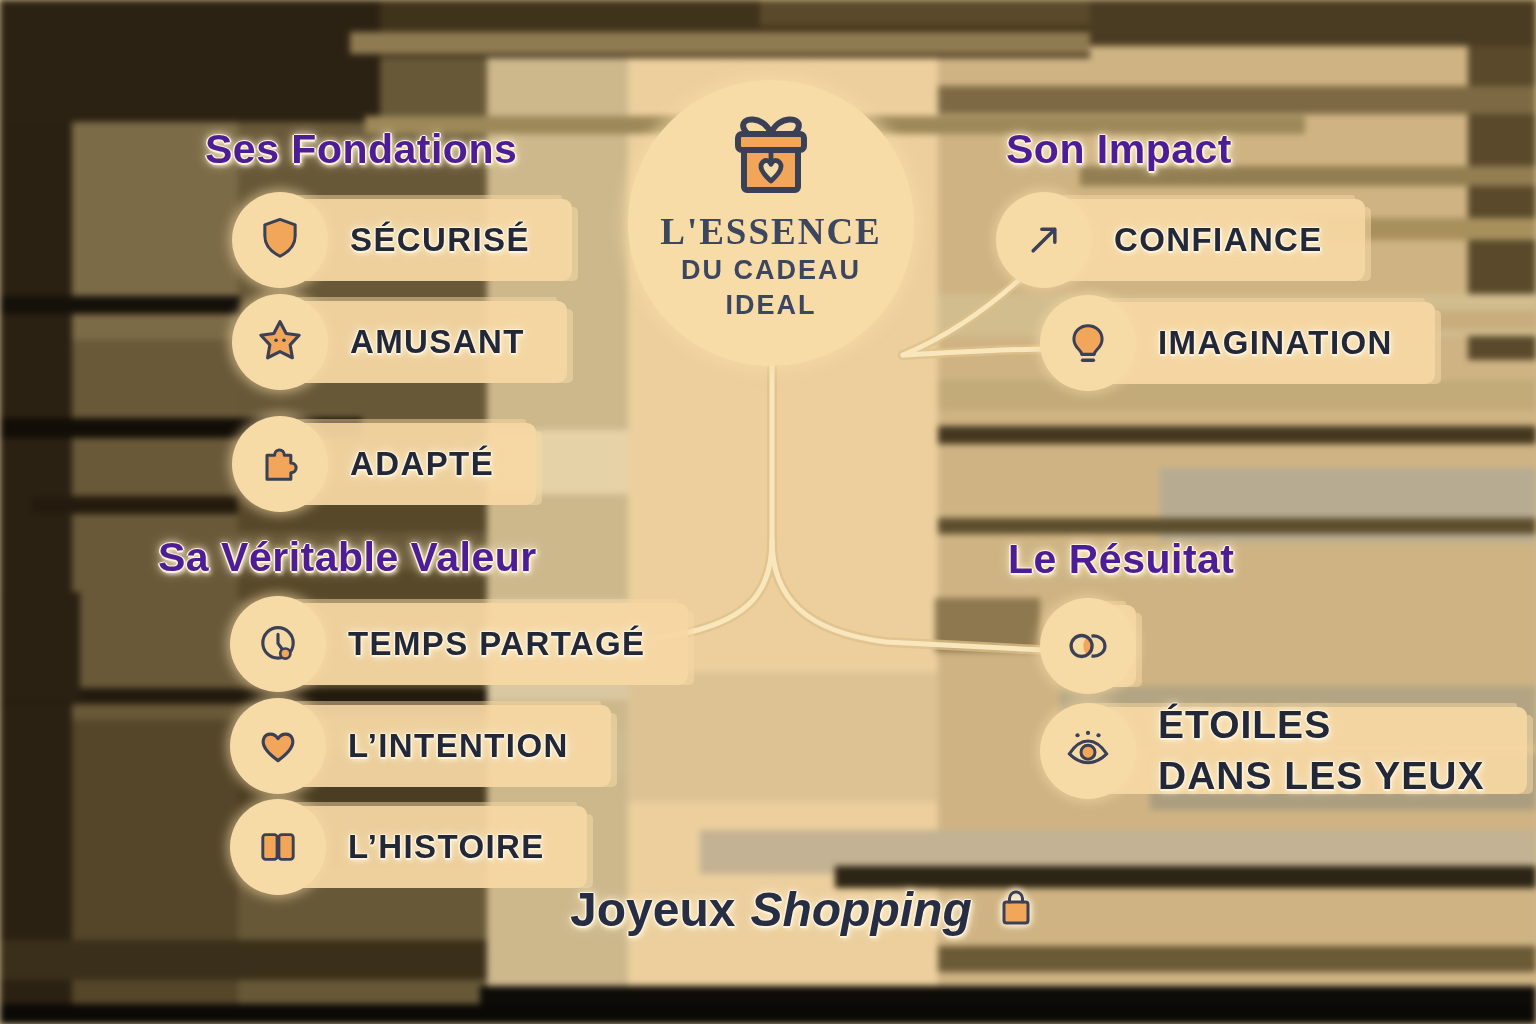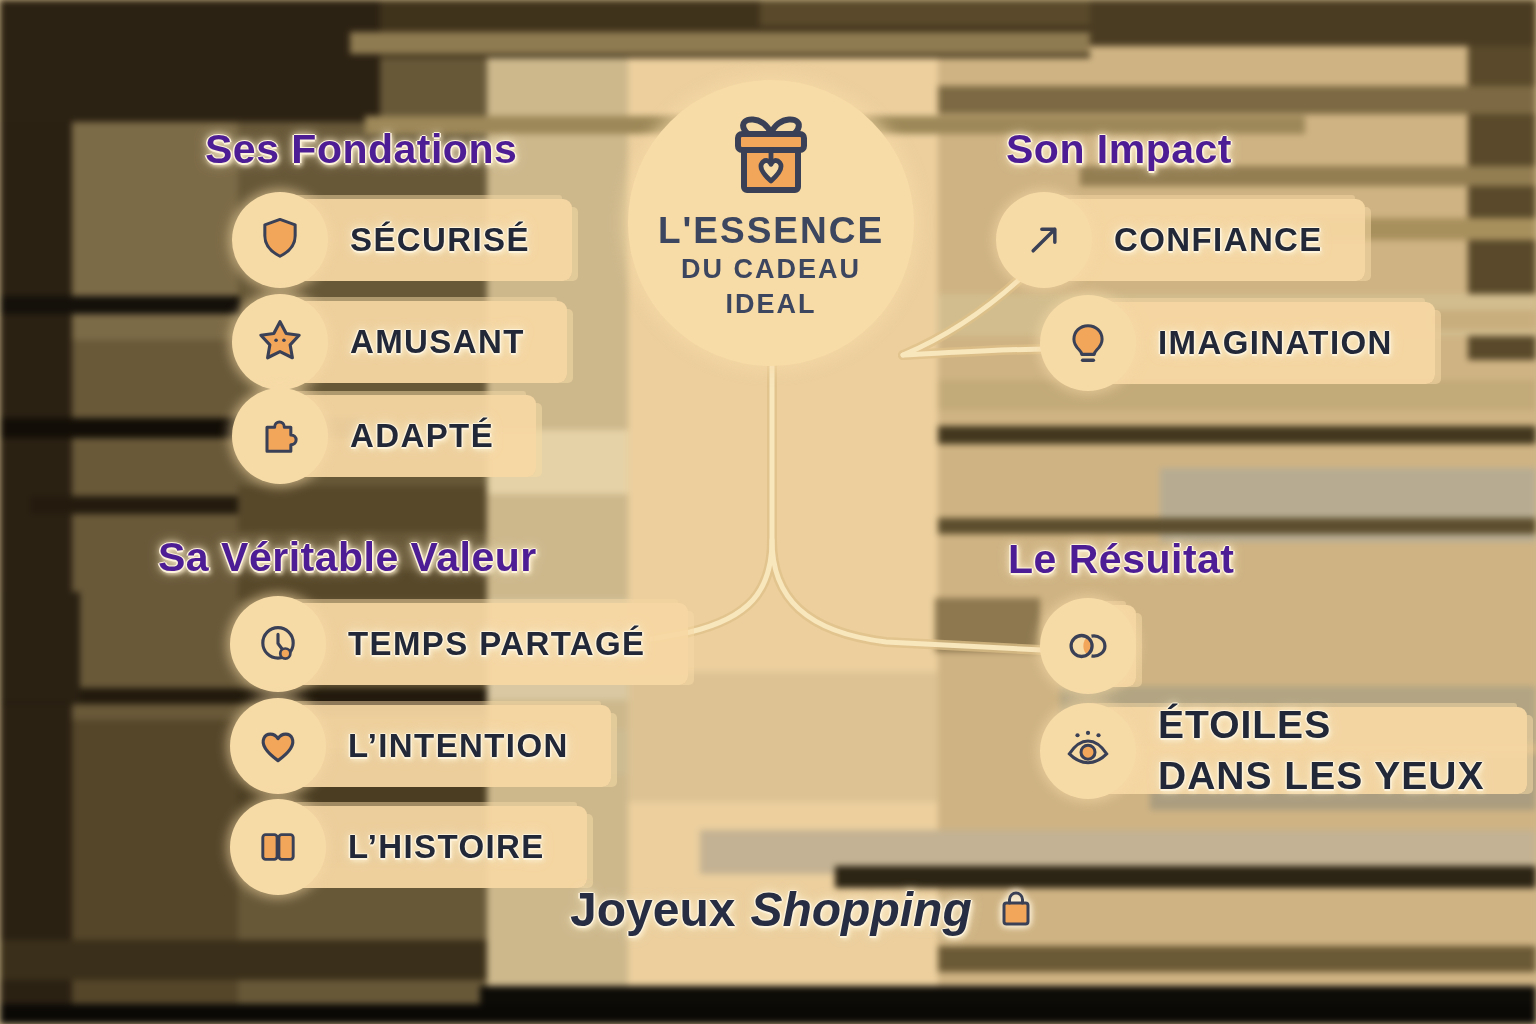--- a/index.html
+++ b/index.html
@@ -29,24 +29,24 @@
   .disc{width:96px;height:96px;border-radius:50%;background:#f7dba7;flex:0 0 96px;
         display:flex;align-items:center;justify-content:center;
         box-shadow:0 0 12px 3px rgba(247,219,167,.6);}
   .label{margin:0 42px 0 22px;font-size:33px;font-weight:bold;letter-spacing:1.4px;
          color:#232838;white-space:nowrap;}
   .label.two{font-size:39px;letter-spacing:1px;line-height:1.3;}
   
   .center-node{position:absolute;left:628px;top:80px;width:286px;height:286px;z-index:2;
        border-radius:50%;background:#f8dca8;display:flex;flex-direction:column;align-items:center;
        text-align:center;box-shadow:0 0 16px 5px rgba(248,220,168,.65);}
-  .center-title{font-size:37px;font-weight:bold;color:#3c465f;letter-spacing:2px;margin-top:0;}
+  .center-title{font-size:37px;font-weight:bold;color:#3c465f;letter-spacing:2px;margin-top:0;font-family:Liberation Serif, serif;}
   .center-sub{font-size:27px;font-weight:bold;color:#3c465f;letter-spacing:2px;line-height:1.3;}
   
-  .footer{position:absolute;left:570px;top:882px;display:flex;align-items:center;z-index:3;}
+  .footer{position:absolute;left:570px;top:882px;display:flex;align-items:flex-start;z-index:3;}
   .footer span{font-size:48px;font-weight:bold;color:#272d42;}
   .footer .italic{font-style:italic;margin-left:15px;}
   .bag{margin-left:20px;filter:drop-shadow(0 0 3px #fdf2da) drop-shadow(0 0 3px #fdf2da);}
   svg{display:block;}
 </style>
 </head>
 <body>
 
 <div class="canvas">
 
@@ -152,21 +152,21 @@
     <div class="disc">
       <svg width="54" height="54" viewBox="0 0 48 48" fill="none" stroke="#3A4156" stroke-width="2.8" stroke-linejoin="round">
         <path d="M24 6 L29.5 16.5 L41 18 L33 26.5 L35 38 L24 32.5 L13 38 L15 26.5 L7 18 L18.5 16.5 Z" fill="#F2A65A"></path>
         <circle cx="20.5" cy="22.5" r="1.6" fill="#3A4156" stroke="none"></circle>
         <circle cx="27.5" cy="22.5" r="1.6" fill="#3A4156" stroke="none"></circle>
       </svg>
     </div>
     <div class="label glow">AMUSANT</div>
   </div>
 
-  <div class="row" style="left:232px;top:388px;">
+  <div class="row" style="left:232px;top:416px;">
     <div class="pill"></div>
     <div class="disc">
       <svg width="52" height="52" viewBox="0 0 48 48" fill="none" stroke="#3A4156" stroke-width="2.8" stroke-linejoin="round">
         <path d="M12 16 H19 C19 9.5 28 9.5 28 16 H34 V23 C40.5 23 40.5 32 34 32 V38 H12 Z" fill="#F2A65A"></path>
       </svg>
     </div>
     <div class="label glow">ADAPTÉ</div>
   </div>
 
   <div class="row" style="left:996px;top:192px;">

